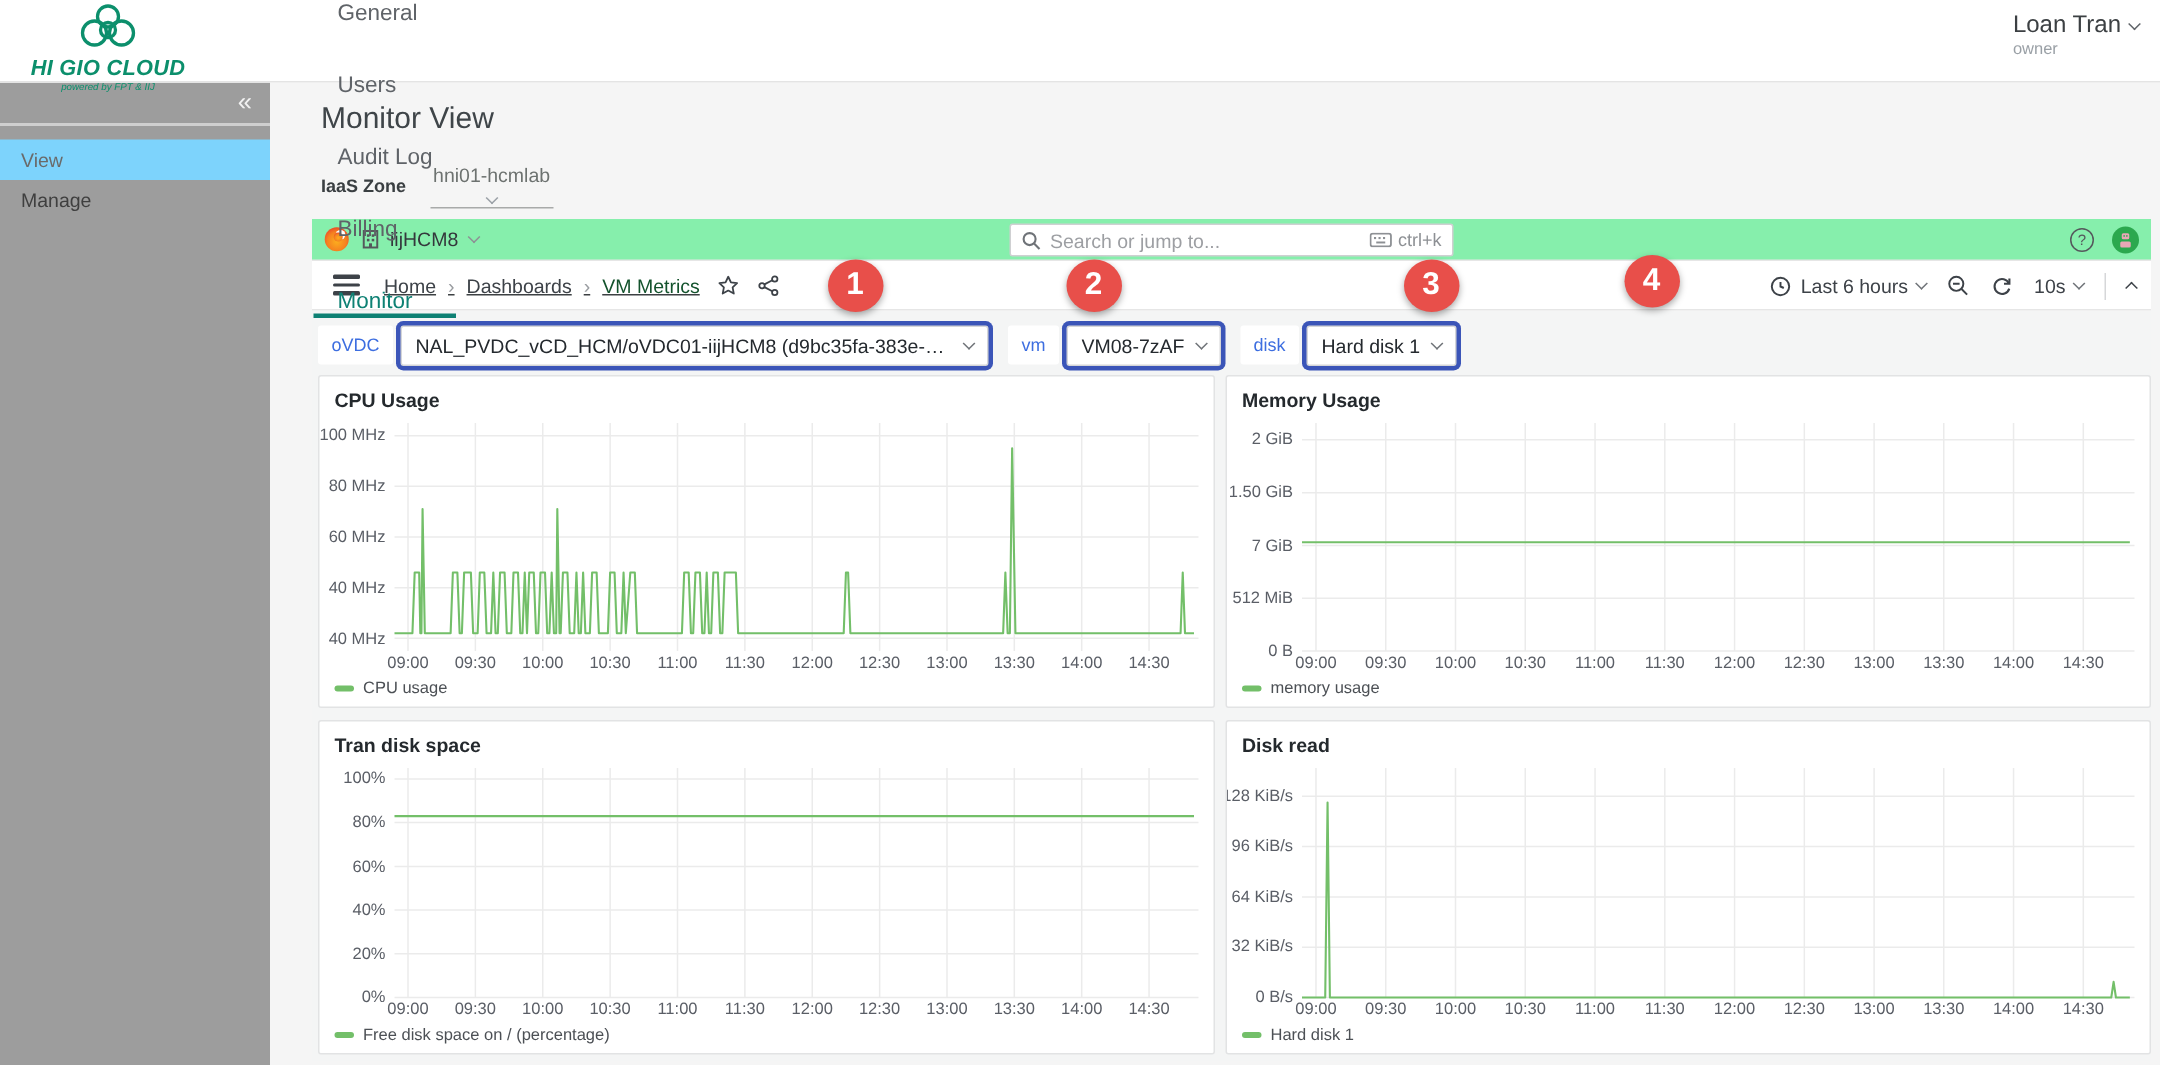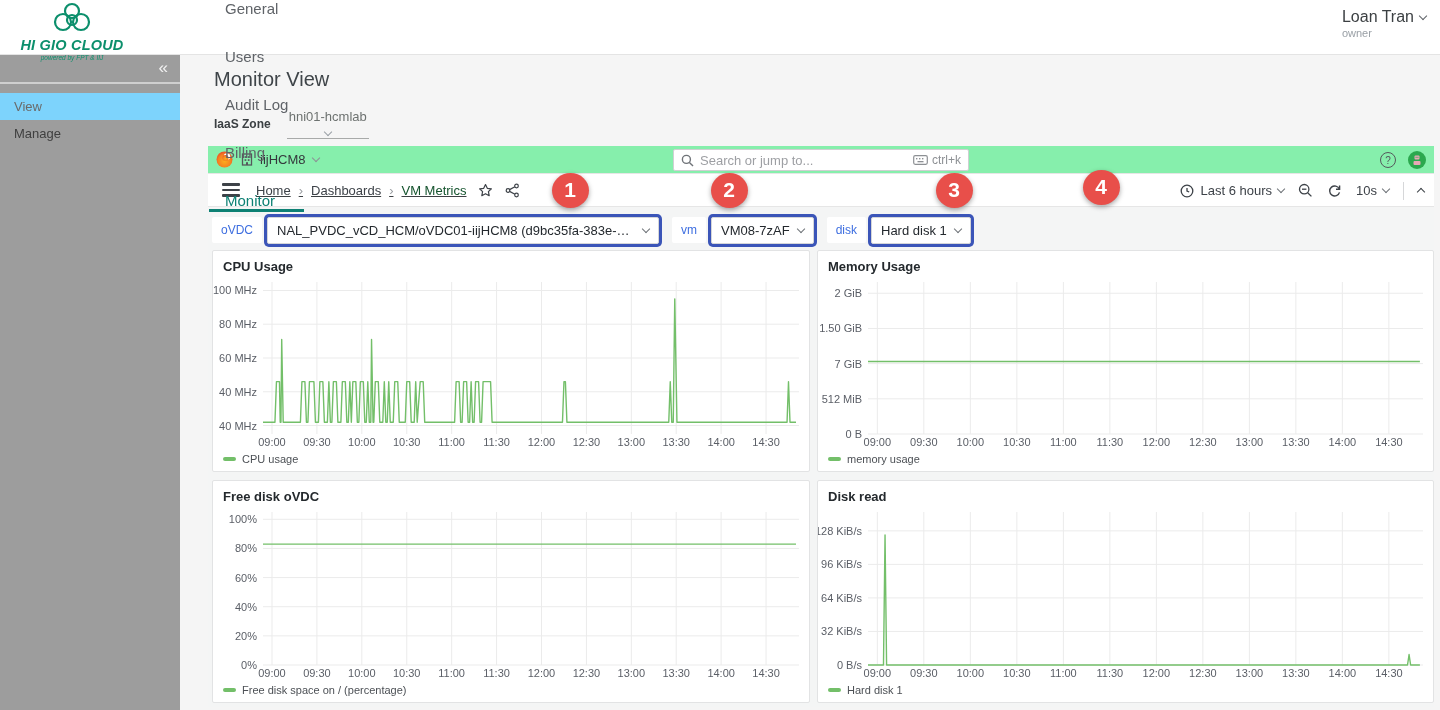--- a/index.html
+++ b/index.html
@@ -383,21 +383,21 @@
             <span style="left: 85.4749%;">14:00</span>
             <span style="left: 93.8547%;">14:30</span>
           </div>
         </div>
       <div class="legend">
           <span class="legend-swatch" style="background: rgb(115, 191, 105);"></span>
           <span class="legend-label">memory usage</span>
         </div>
     </div>
     <div class="panel">
-      <div class="p-title">Free disk oVDC</div>
+      <div class="p-title">Tran disk space</div>
       <div class="chart-body">
           <div class="y-axis">
             <span style="top: 100%;">0%</span>
             <span style="top: 80.9524%;">20%</span>
             <span style="top: 61.9048%;">40%</span>
             <span style="top: 42.8571%;">60%</span>
             <span style="top: 23.8095%;">80%</span>
             <span style="top: 4.7619%;">100%</span>
           </div>
           <div class="plot">

